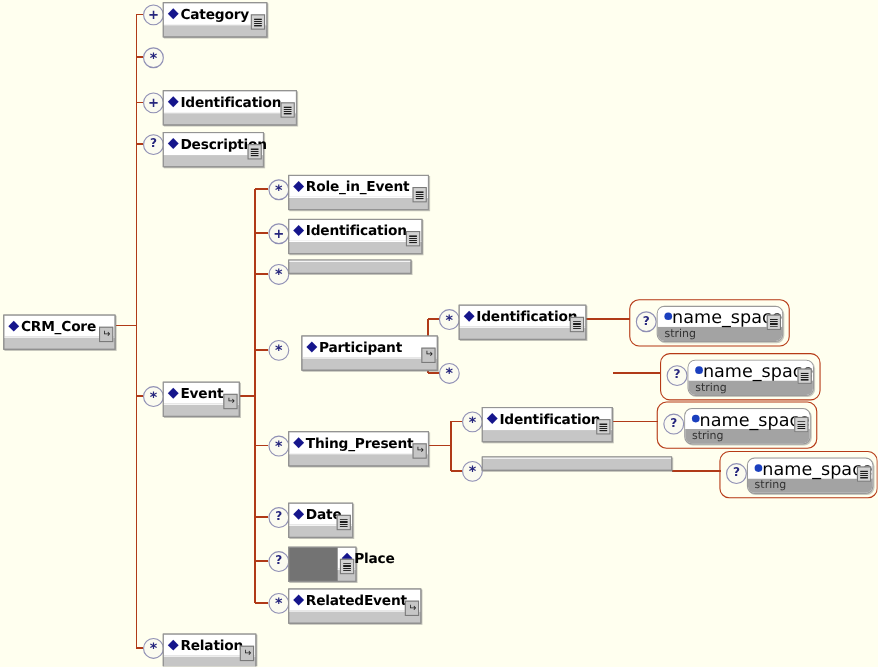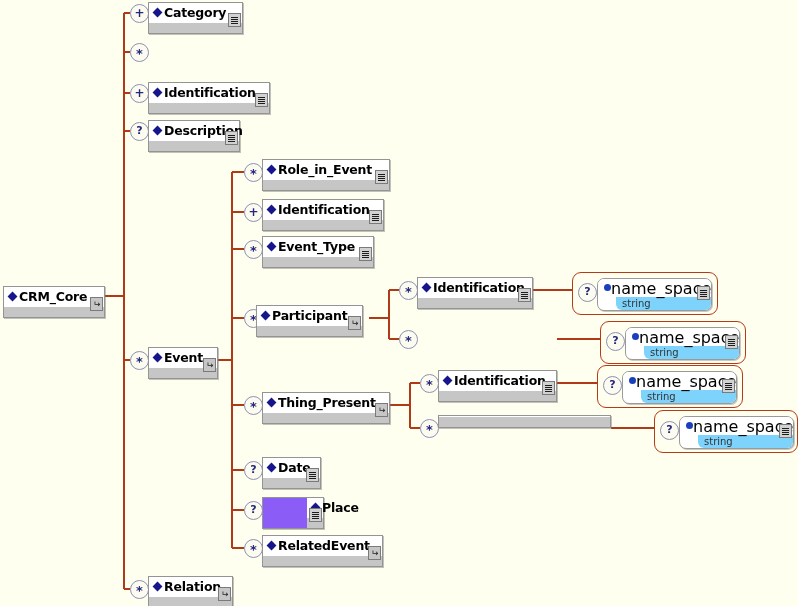--- a/index.html
+++ b/index.html
@@ -20,21 +20,21 @@
     left: 0; top: 0;
     width: 798px; height: 606px;
     pointer-events: none;
   }
 
   
   .node {
     position: absolute;
     box-sizing: border-box;
     border: 1px solid #949494;
-    background: #8b5cf6;
+    background: #737373;
     box-shadow: 1px 1px 0 rgba(120,120,120,0.45);
   }
   .node .top {
     position: relative;
     height: 19px;
     background: #ffffff;
     display: flex;
     align-items: center;
     padding-left: 5px;
     white-space: nowrap;
@@ -142,28 +142,27 @@
     height: 18px;
     display: flex;
     align-items: center;
     padding-left: 6px;
     white-space: nowrap;
     border-radius: 6px 6px 0 0;
     background: #ffffff;
   }
   .attr .typ {
     height: 13px;
-    background: #7dd3fc;
+    background: #a3a3a3;
     border-radius: 0 0 6px 6px;
     font-size: 10px;
     color: #333333;
     padding-left: 6px;
     line-height: 13px;
     font-family: "DejaVu Sans", "Liberation Sans", sans-serif;
-    margin-left: 18px;
   }
 
   
   .group {
     position: absolute;
     box-sizing: border-box;
     border: 1.5px solid #b63a16;
     border-radius: 9px;
     background: transparent;
   }
@@ -297,32 +296,25 @@
       <span class="nm">Identification</span>
       <span class="badge seq">
           <i></i>
         </span>
     </div>
     <div class="bottom"></div>
   </div>
 
   <div class="occ star" style="left:244px; top:240px;">*</div>
   <div class="node" style="left:262px; top:236px; width:112px;">
-    <div class="top">
-      <span class="dia"></span>
-      <span class="nm">Event_Type</span>
-      <span class="badge seq">
-          <i></i>
-        </span>
-    </div>
     <div class="bottom"></div>
   </div>
 
   <div class="occ star" style="left:244px; top:309px;">*</div>
-  <div class="node" style="left:256px; top:305px; width:107px;">
+  <div class="node" style="left:274px; top:305px; width:124px;">
     <div class="top">
       <span class="dia"></span>
       <span class="nm">Participant</span>
       <span class="badge ref">
           <i>↵</i>
         </span>
     </div>
     <div class="bottom"></div>
   </div>
 

